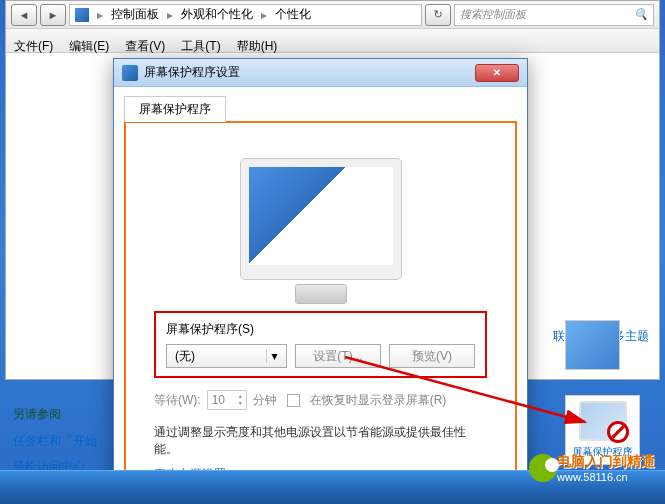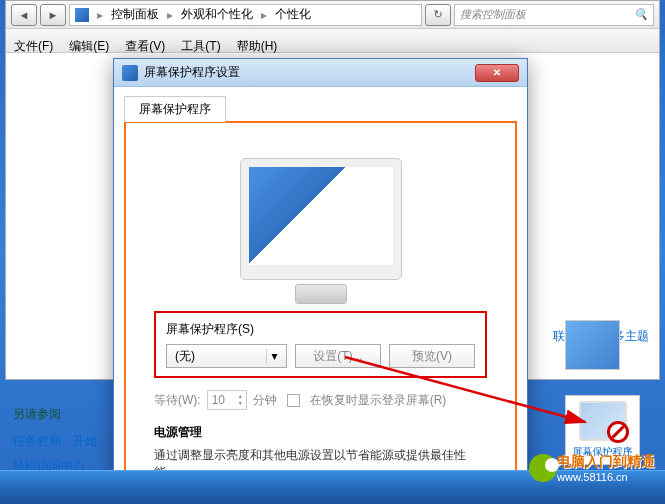--- a/index.html
+++ b/index.html
@@ -173,21 +173,20 @@
               <span>▴</span>
               <span>▾</span>
             </span>
         </div>
         <span>分钟</span>
         <div class="checkbox"></div>
         <span>在恢复时显示登录屏幕(R)</span>
       </div>
 
       <div class="power-section">
-        <div class="power-title">电源管理</div>
         <div class="power-desc">通过调整显示亮度和其他电源设置以节省能源或提供最佳性能。</div>
         <div class="power-link">更改电源设置</div>
       </div>
 
     </div>
   </div>
 </div>
 
 <svg class="red-arrow" style="position:absolute; left:340px; top:342px; width:260px; height:100px;">
   <defs>

